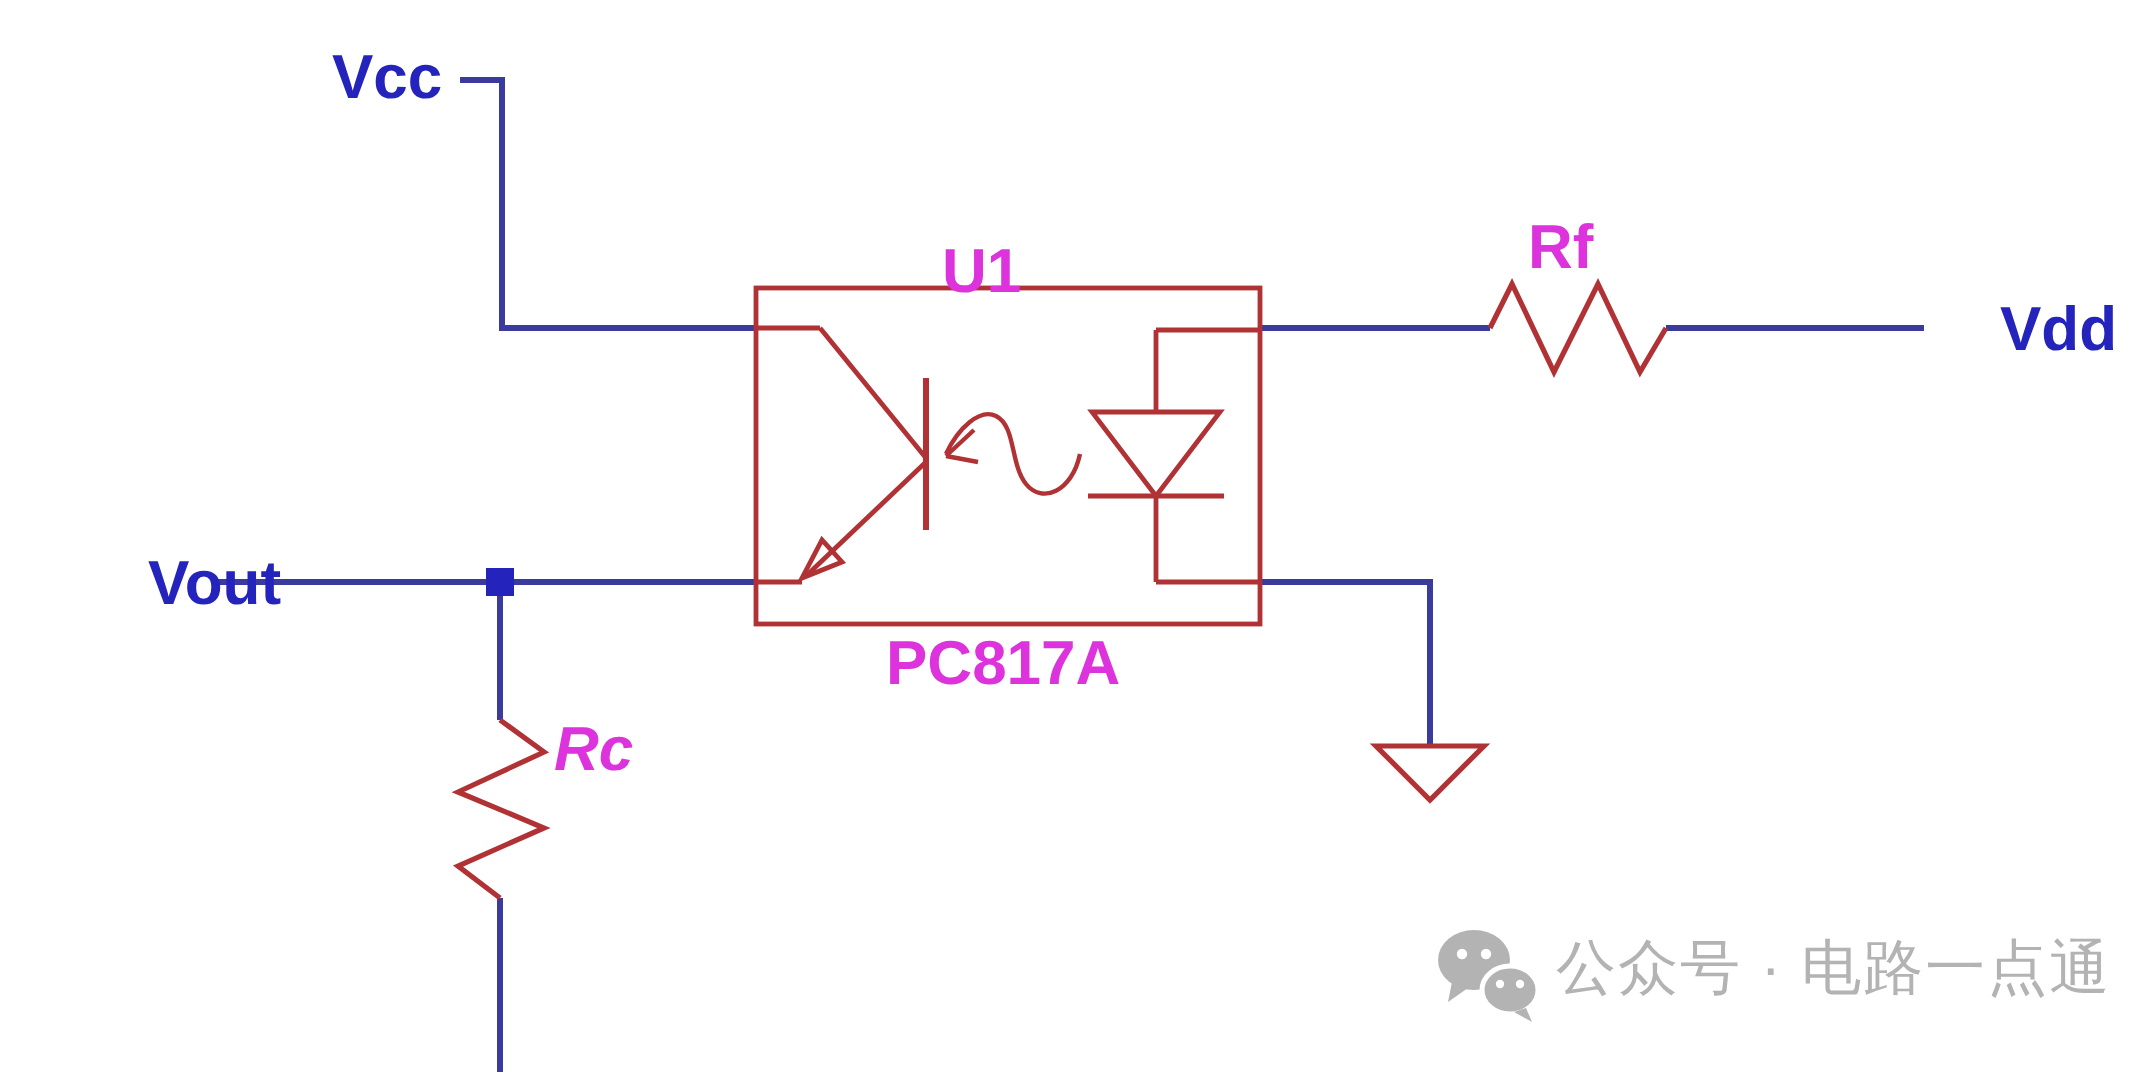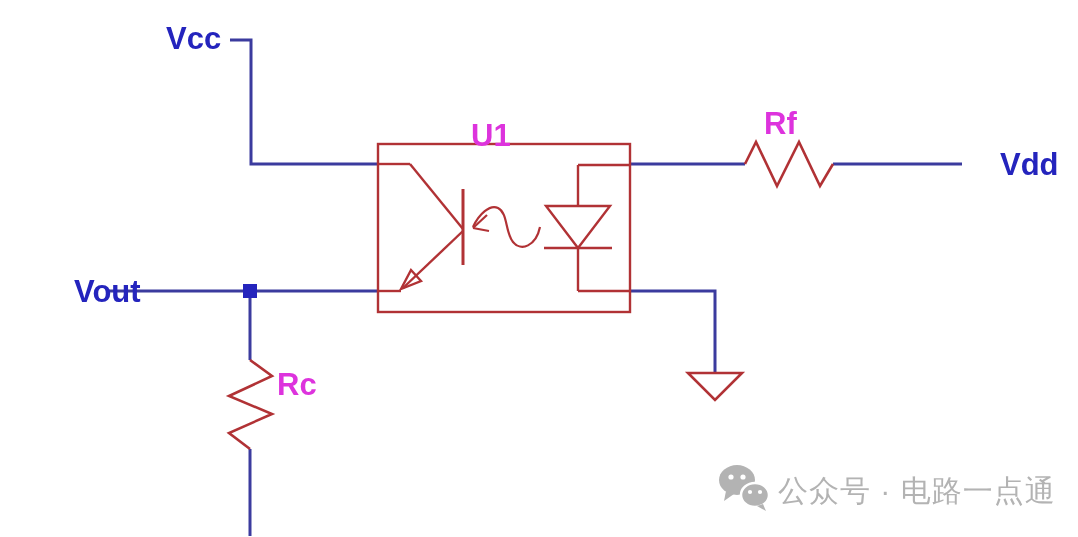--- a/index.html
+++ b/index.html
@@ -17,21 +17,21 @@
     font-size:31px;
     line-height:1.05;
     white-space:nowrap;
     user-select:none;
   }
   .net-label{color:var(--net-label,#2424bd);}
   .ref-label{color:var(--ref-label,#dd33dd);}
   .watermark{
     position:absolute;
     left:718px;top:464px;
-    display:flex;align-items:flex-end;
+    display:flex;align-items:flex-start;
     color:var(--watermark,#b3b3b3);
   }
   .watermark .wm-text{
     font-size:30px;
     font-weight:400;
     letter-spacing:1px;
     white-space:nowrap;
     margin-left:8px;
   }
 </style>
@@ -90,24 +90,25 @@
   </svg>
 
   <div class="label net-label" style="left:166px;top:23px;text-align:center;">Vcc</div>
 
   <div class="label net-label" style="left:26px;top:276px;margin-left:48px;">Vout</div>
 
   <div class="label net-label" style="left:1000px;top:149px;">Vdd</div>
 
   <div class="label ref-label" style="left:471px;top:120px;">U1</div>
 
+  <div class="label ref-label" style="left:443px;top:316px;">PC817A</div>
 
   <div class="label ref-label" style="left:764px;top:108px;">Rf</div>
 
-  <div class="label ref-label" style="left:277px;top:369px;">Rc</div>
+  <div class="label ref-label" style="left:277px;top:359px;font-style:italic;">Rc</div>
 
   <div class="watermark">
     <svg width="52" height="48" viewBox="0 0 52 48">
       <g fill="var(--watermark)">
         <ellipse cx="19" cy="16" rx="18" ry="15"></ellipse>
         <polygon points="8,27 6,37 16,30"></polygon>
         <ellipse cx="37" cy="31" rx="14" ry="12" stroke="#ffffff" stroke-width="2.5"></ellipse>
         <polygon points="45,40 48,47 39,42"></polygon>
       </g>
       <g fill="#ffffff">

